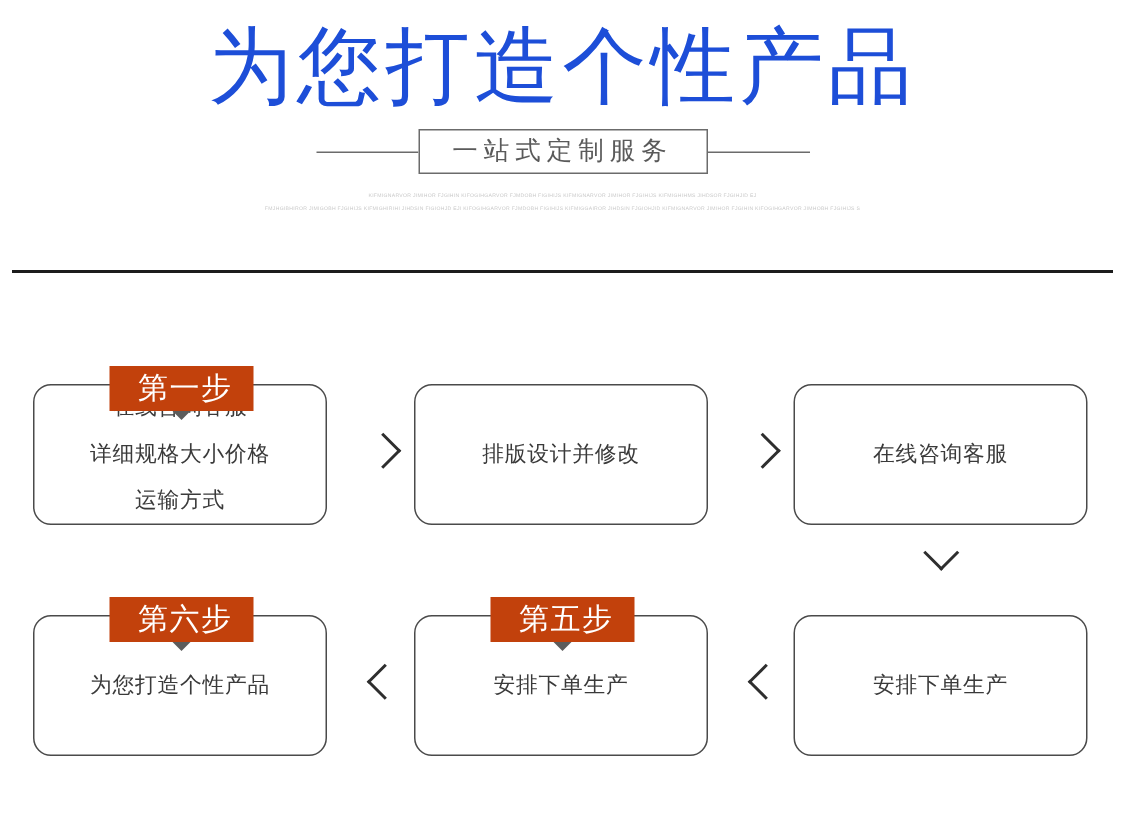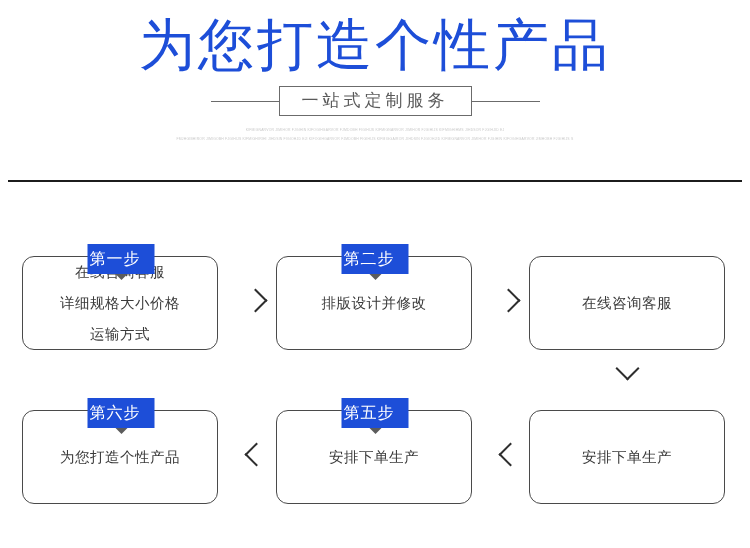--- a/index.html
+++ b/index.html
@@ -131,26 +131,26 @@
     white-space: pre-line;
     padding: 0 6px;
     box-sizing: border-box;
   }
 
   .step-tag {
     position: absolute;
     left: 50%;
     transform: translateX(-50%);
     top: 0;
-    background: #1d4ed8;
+    background: #c2410c;
     color: #ffffff;
-    font-size: 16px;
+    font-size: 20px;
     line-height: 18px;
     letter-spacing: 1px;
-    padding: 6px 14px 6px 2px;
+    padding: 6px 14px 6px 19px;
     white-space: nowrap;
     z-index: 3;
   }
   .step-tag::after {
     content: "";
     position: absolute;
     left: 50%;
     bottom: -6px;
     margin-left: -6px;
     width: 0; height: 0;
@@ -206,21 +206,20 @@
     <div class="step-box"></div>
     <div class="step-body">在线咨询客服
 详细规格大小价格
 运输方式</div>
     <div class="step-tag">第一步</div>
   </div>
 
   <div class="step r1 c2">
     <div class="step-box"></div>
     <div class="step-body">排版设计并修改</div>
-    <div class="step-tag">第二步</div>
   </div>
 
   <div class="step r1 c3">
     <div class="step-box"></div>
     <div class="step-body">在线咨询客服</div>
   </div>
 
   <div class="step r2 c1">
     <div class="step-box"></div>
     <div class="step-body">为您打造个性产品</div>

